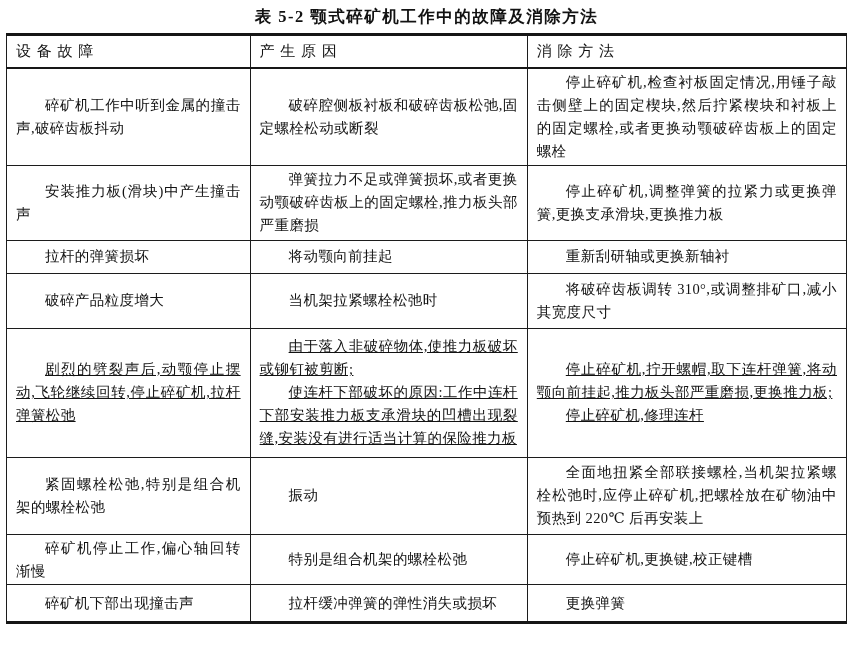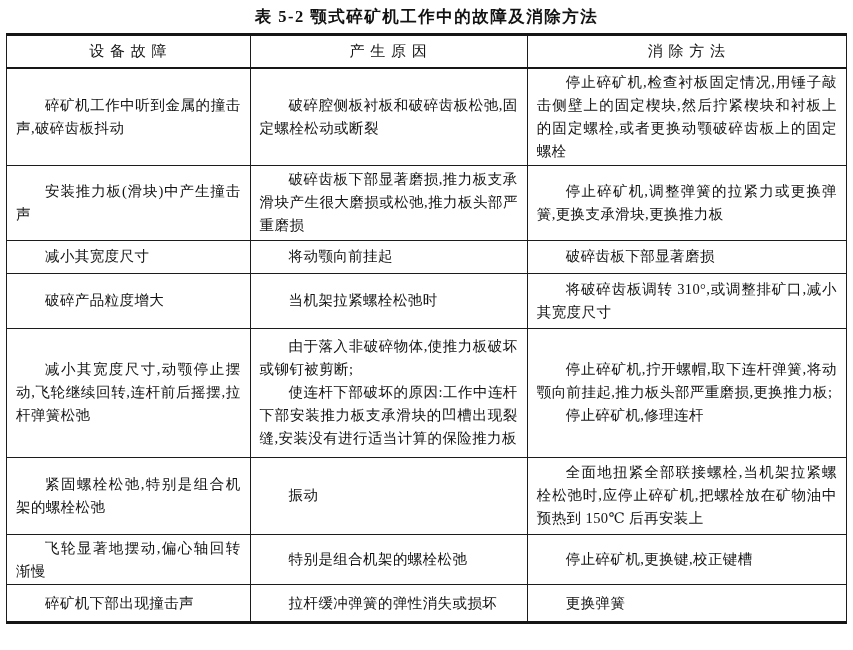--- a/index.html
+++ b/index.html
@@ -41,37 +41,37 @@
   th, td {
     border: 1px solid #1c1c1c;
     padding: 2px 9px;
     vertical-align: middle;
     font-size: 14.5px;
   }
   thead th {
     border-bottom: 2.5px solid #161616;
     font-weight: normal;
     font-size: 15px;
-    text-align: center;
+    text-align: left;
     height: 27px;
     letter-spacing: 1px;
   }
   td p {
     margin: 0;
     text-indent: 2em;
     text-align: justify;
     line-height: 1.58;
     letter-spacing: 0.4px;
   }
   
   tr.r1 td { height: 88px; }
   tr.r2 td { height: 70px; }
   tr.r3 td { height: 28px; }
   tr.r4 td { height: 50px; }
-  tr.r5 td { height: 124px; }
+  tr.r5 td { height: 124px; text-decoration: underline; }
   tr.r6 td { height: 72px; }
   tr.r7 td { height: 52px; }
   tr.r8 td { height: 43px; }
   tr.r9 td { height: 32px; }
 </style>
 </head>
 <body>
 
 <div class="page">
 
@@ -100,75 +100,75 @@
           </td>
         <td>
             <p>停止碎矿机,检查衬板固定情况,用锤子敲击侧壁上的固定楔块,然后拧紧楔块和衬板上的固定螺栓,或者更换动颚破碎齿板上的固定螺栓</p>
           </td>
       </tr>
       <tr class="r2">
         <td>
             <p>安装推力板(滑块)中产生撞击声</p>
           </td>
         <td>
-            <p>破碎齿板下部显著磨损,推力板支承滑块产生很大磨损或松弛,推力板头部严重磨损</p>
+            <p>弹簧拉力不足或弹簧损坏,或者更换动颚破碎齿板上的固定螺栓,推力板头部严重磨损</p>
           </td>
         <td>
             <p>停止碎矿机,调整弹簧的拉紧力或更换弹簧,更换支承滑块,更换推力板</p>
           </td>
       </tr>
       <tr class="r3">
         <td>
-            <p>减小其宽度尺寸</p>
+            <p>拉杆的弹簧损坏</p>
           </td>
         <td>
             <p>将动颚向前挂起</p>
           </td>
         <td>
-            <p>破碎齿板下部显著磨损</p>
+            <p>重新刮研轴或更换新轴衬</p>
           </td>
       </tr>
       <tr class="r4">
         <td>
             <p>破碎产品粒度增大</p>
           </td>
         <td>
             <p>当机架拉紧螺栓松弛时</p>
           </td>
         <td>
             <p>将破碎齿板调转 310°,或调整排矿口,减小其宽度尺寸</p>
           </td>
       </tr>
       <tr class="r5">
         <td>
-            <p>减小其宽度尺寸,动颚停止摆动,飞轮继续回转,连杆前后摇摆,拉杆弹簧松弛</p>
+            <p>剧烈的劈裂声后,动颚停止摆动,飞轮继续回转,停止碎矿机,拉杆弹簧松弛</p>
           </td>
         <td>
           <p>由于落入非破碎物体,使推力板破坏或铆钉被剪断;</p>
           <p>使连杆下部破坏的原因:工作中连杆下部安装推力板支承滑块的凹槽出现裂缝,安装没有进行适当计算的保险推力板</p>
         </td>
         <td>
           <p>停止碎矿机,拧开螺帽,取下连杆弹簧,将动颚向前挂起,推力板头部严重磨损,更换推力板;</p>
           <p>停止碎矿机,修理连杆</p>
         </td>
       </tr>
       <tr class="r6">
         <td>
             <p>紧固螺栓松弛,特别是组合机架的螺栓松弛</p>
           </td>
         <td>
             <p>振动</p>
           </td>
         <td>
-            <p>全面地扭紧全部联接螺栓,当机架拉紧螺栓松弛时,应停止碎矿机,把螺栓放在矿物油中预热到 150℃ 后再安装上</p>
+            <p>全面地扭紧全部联接螺栓,当机架拉紧螺栓松弛时,应停止碎矿机,把螺栓放在矿物油中预热到 220℃ 后再安装上</p>
           </td>
       </tr>
       <tr class="r8">
         <td>
-            <p>飞轮显著地摆动,偏心轴回转渐慢</p>
+            <p>碎矿机停止工作,偏心轴回转渐慢</p>
           </td>
         <td>
             <p>特别是组合机架的螺栓松弛</p>
           </td>
         <td>
             <p>停止碎矿机,更换键,校正键槽</p>
           </td>
       </tr>
       <tr class="r9">
         <td>

